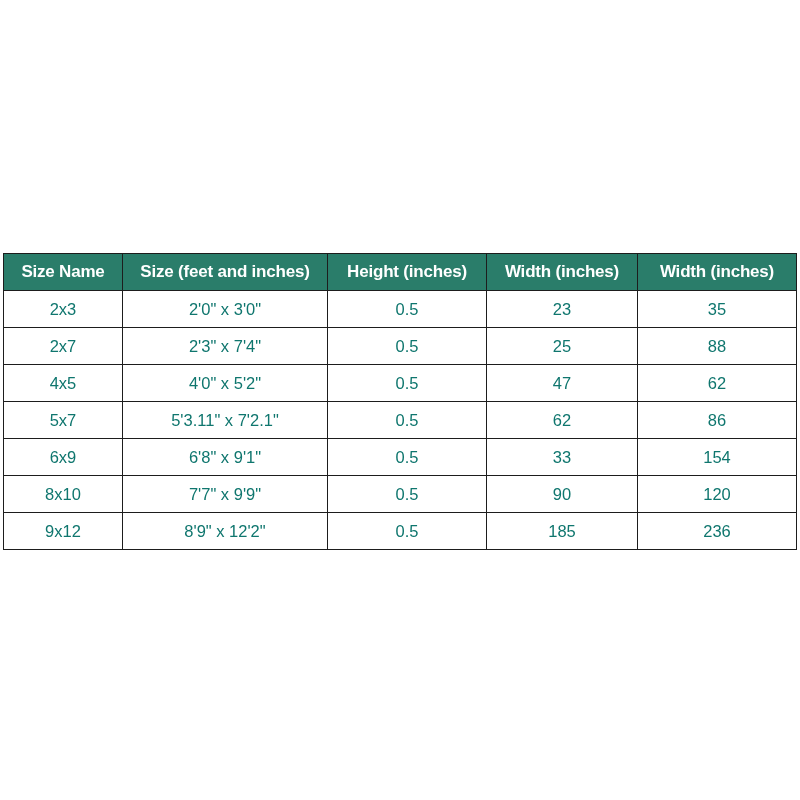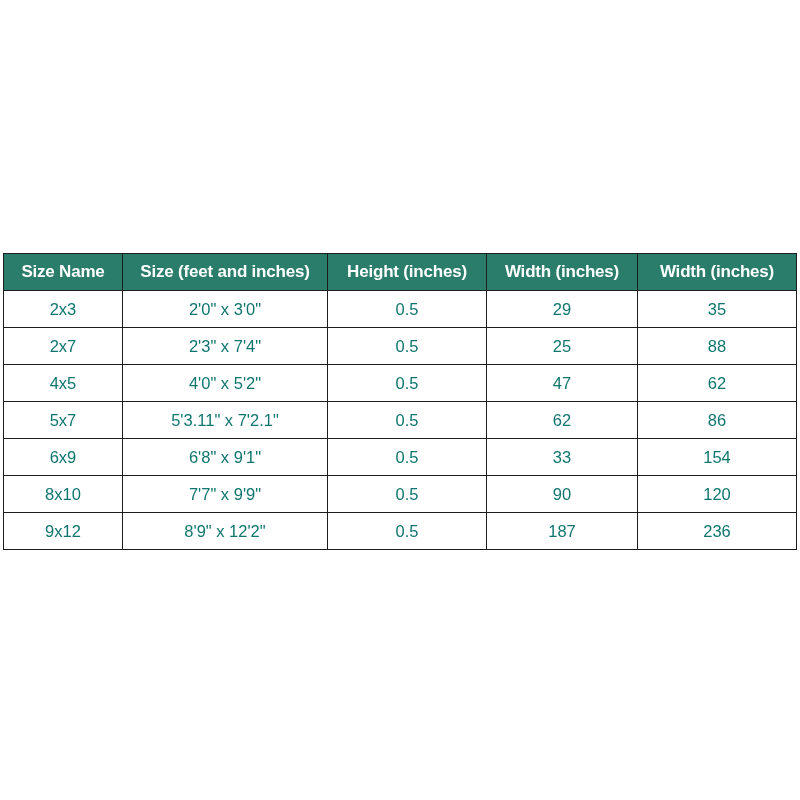--- a/index.html
+++ b/index.html
@@ -90,21 +90,21 @@
           <th>Height (inches)</th>
           <th>Width (inches)</th>
           <th>Width (inches)</th>
         </tr>
       </thead>
       <tbody>
         <tr>
           <td>2x3</td>
           <td>2'0" x 3'0"</td>
           <td>0.5</td>
-          <td>29</td>
+          <td>23</td>
           <td>35</td>
         </tr>
         <tr>
           <td>2x7</td>
           <td>2'3" x 7'4"</td>
           <td>0.5</td>
           <td>25</td>
           <td>88</td>
         </tr>
         <tr>
@@ -132,20 +132,20 @@
           <td>8x10</td>
           <td>7'7" x 9'9"</td>
           <td>0.5</td>
           <td>90</td>
           <td>120</td>
         </tr>
         <tr>
           <td>9x12</td>
           <td>8'9" x 12'2"</td>
           <td>0.5</td>
-          <td>187</td>
+          <td>185</td>
           <td>236</td>
         </tr>
       </tbody>
     </table>
   </div>
 
 </div>
 
 </body></html>

